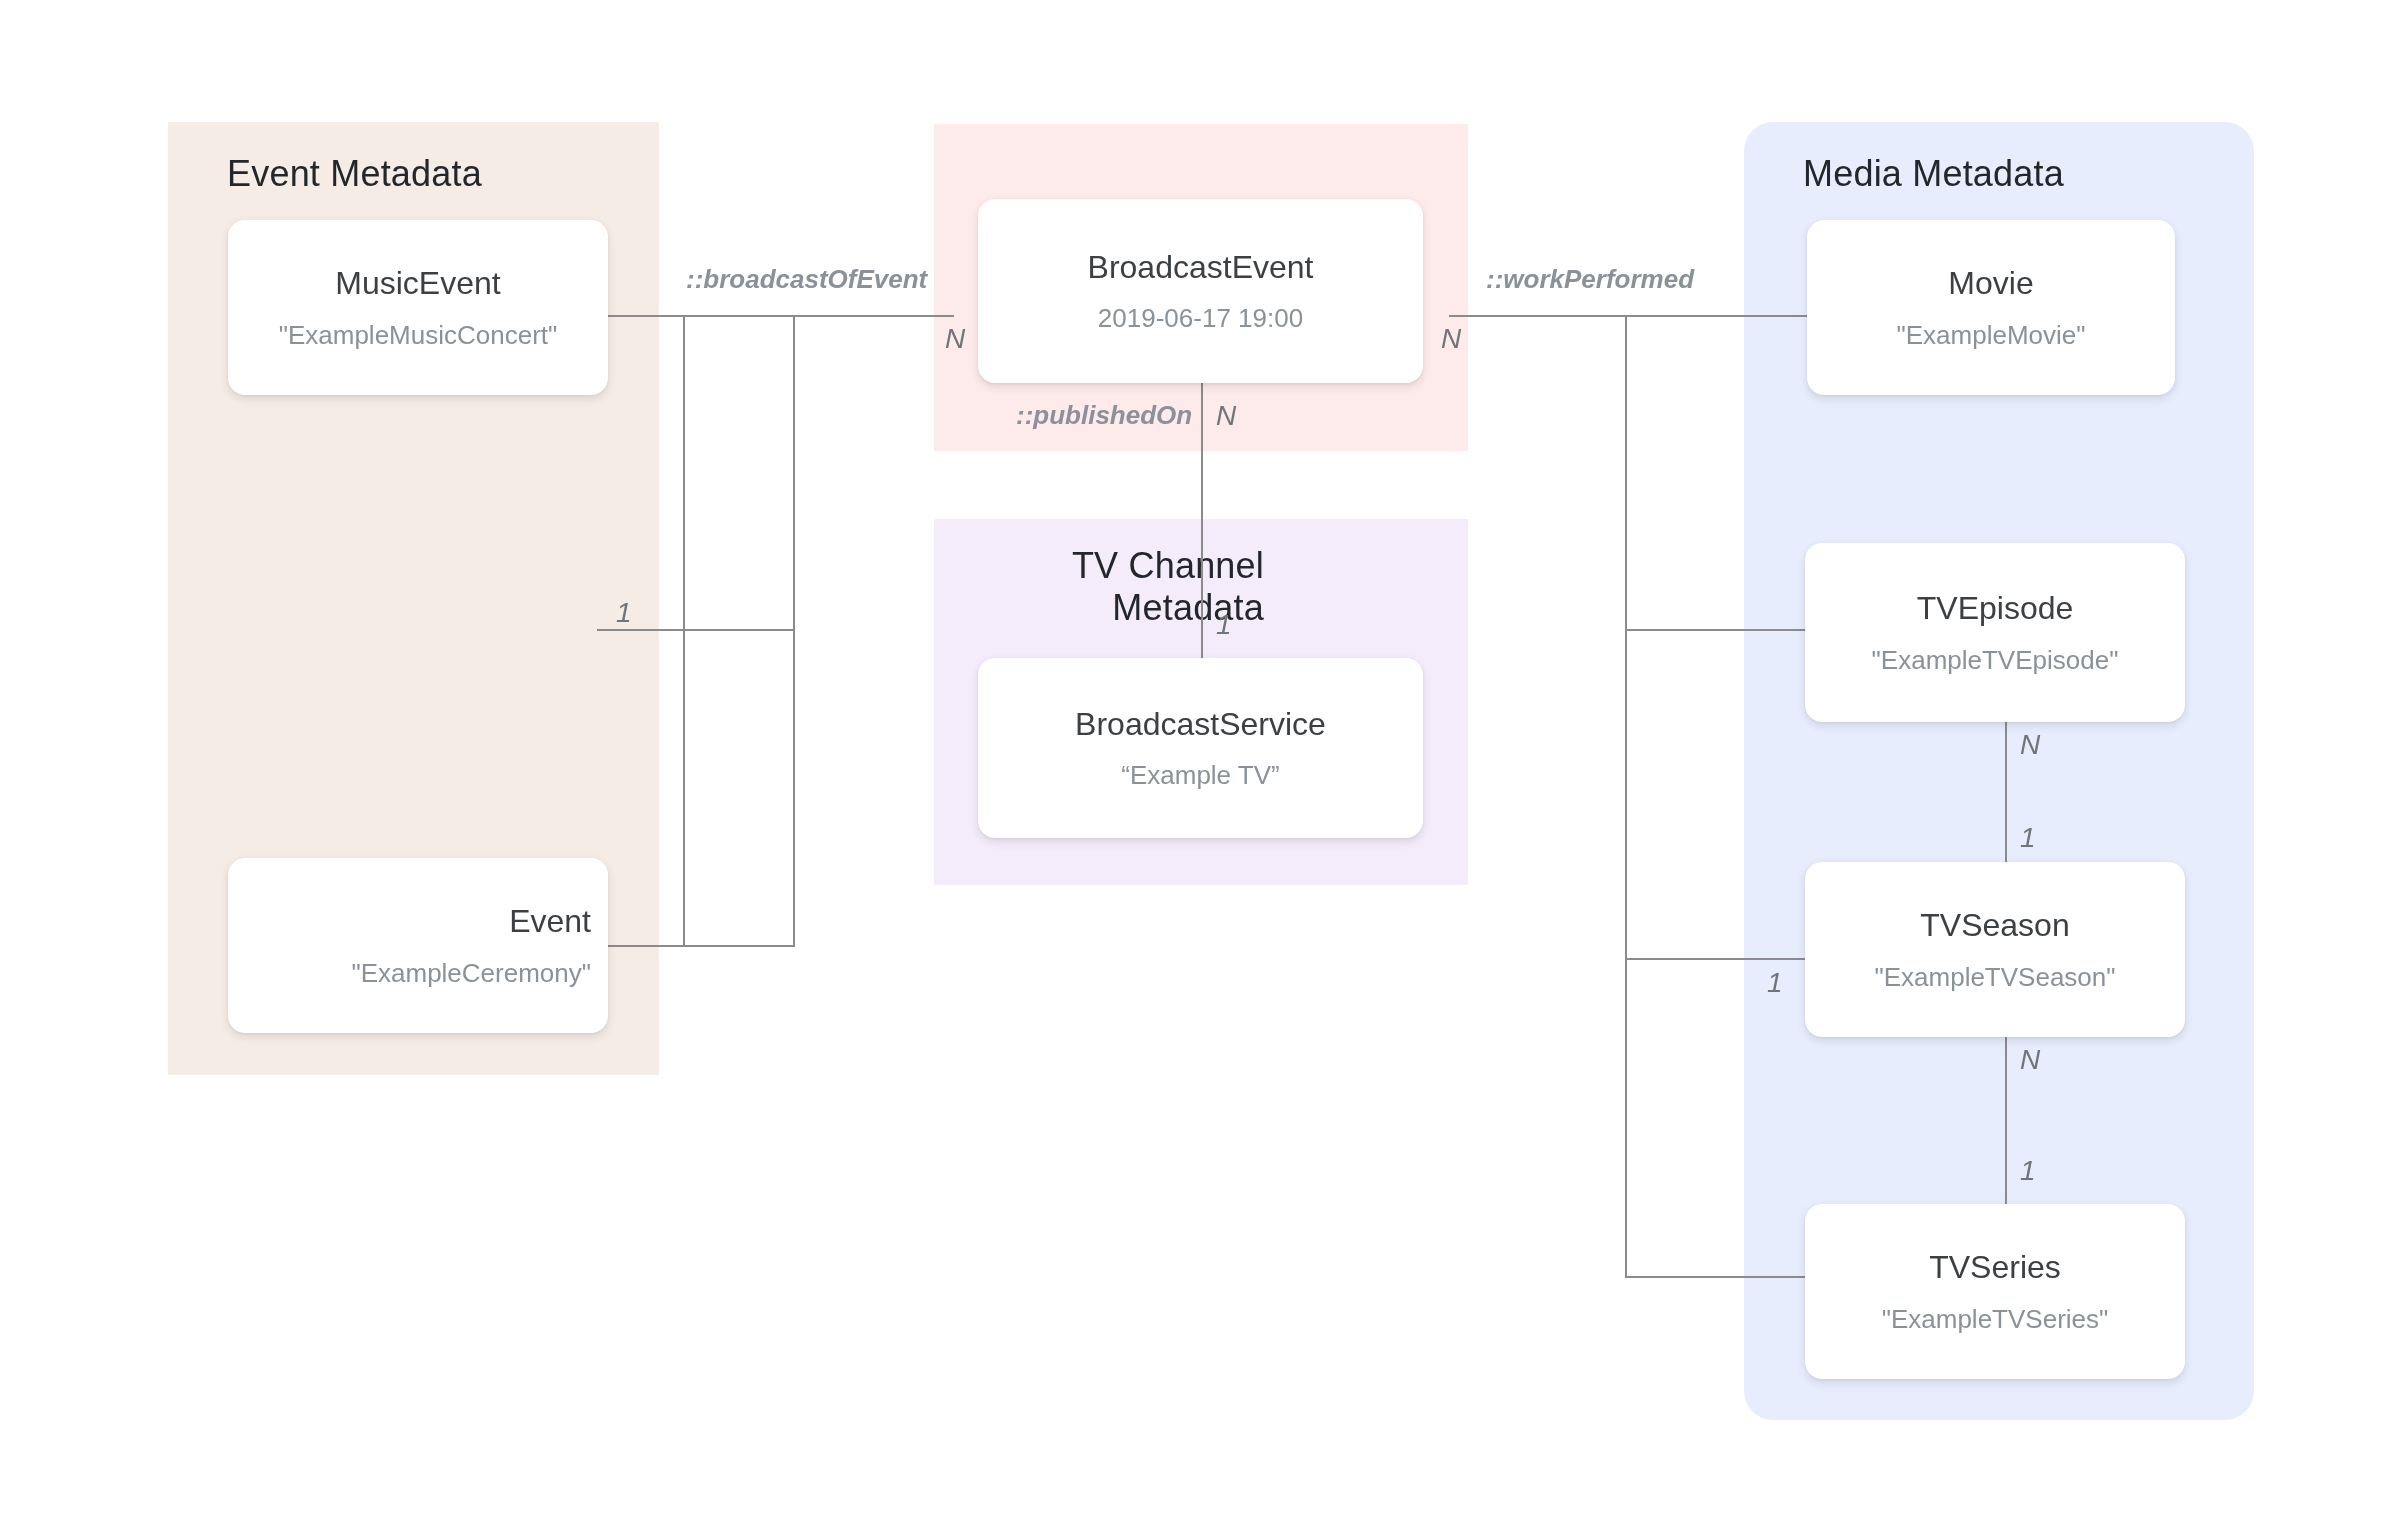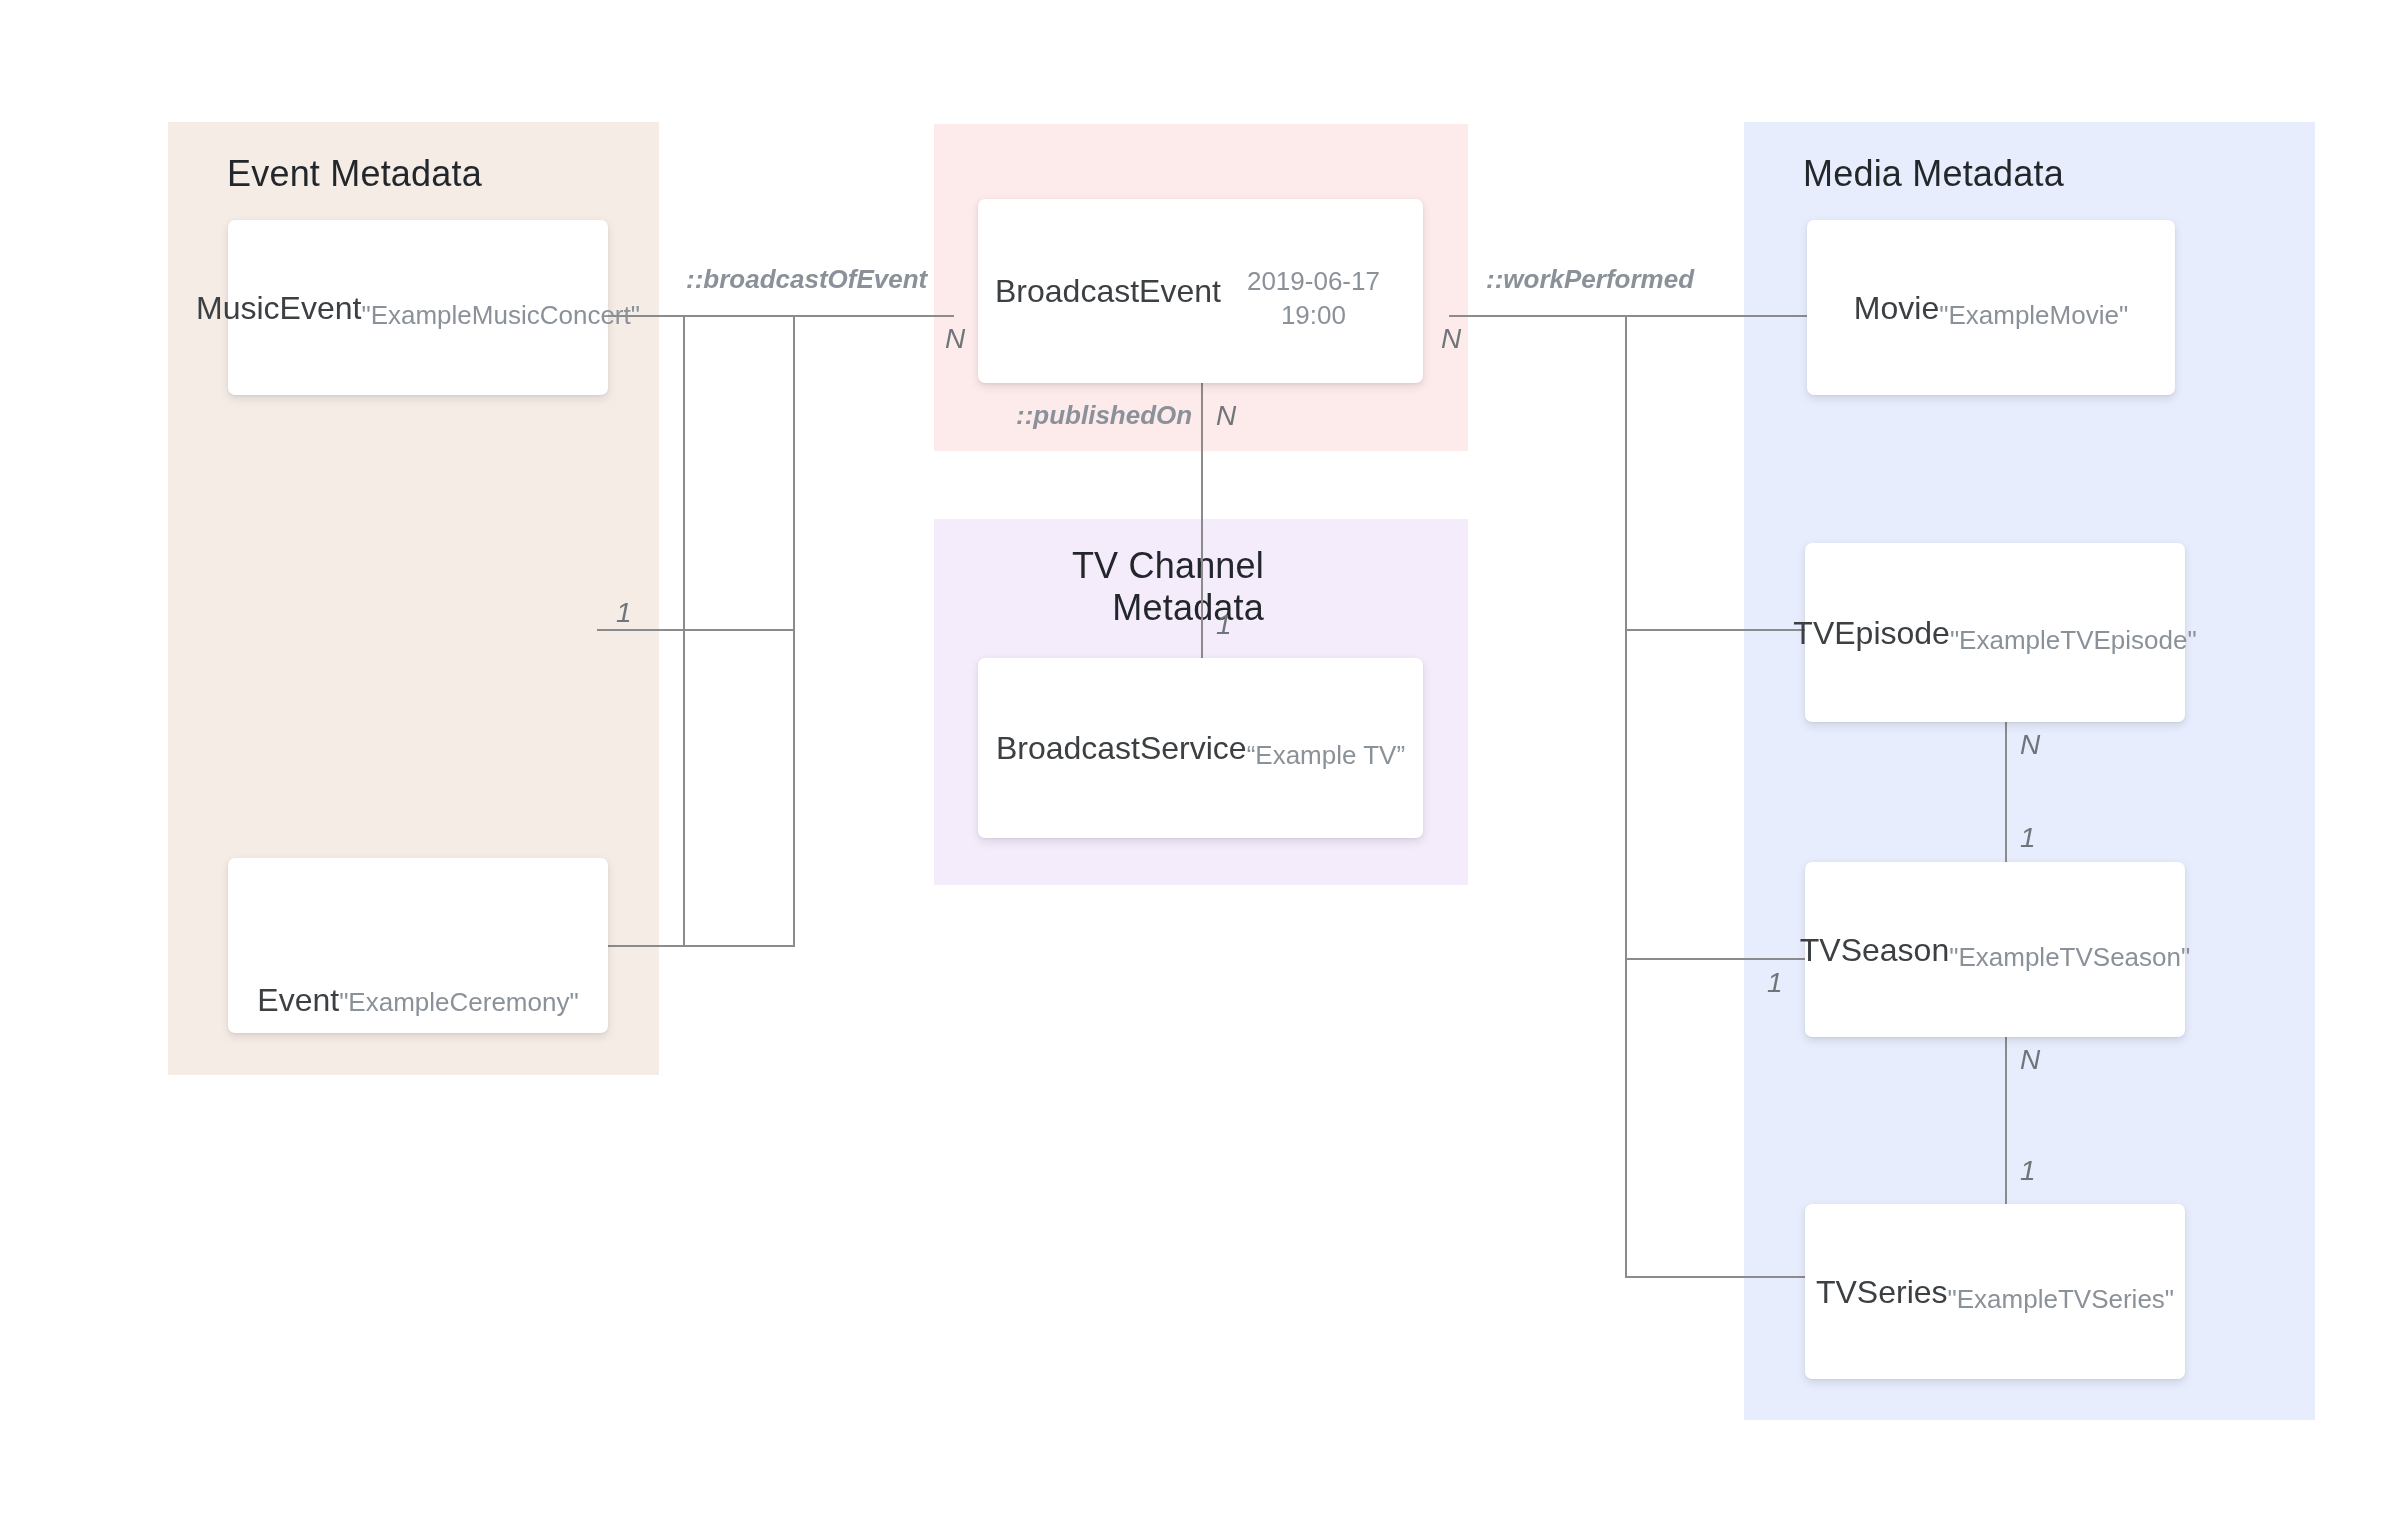--- a/index.html
+++ b/index.html
@@ -32,30 +32,31 @@
   }
 
   #grp-event   { left:168px;  top:122px;  width:491px;  height:953px;  background:#f5ece6; }
   #grp-event .group-title{ left:59px; top:31px; }
 
   #grp-broadcast{ left:934px; top:124px; width:534px; height:327px; background:#fdeaea; }
 
   #grp-tv      { left:934px;  top:519px;  width:534px;  height:366px;  background:#f5ecfb; }
   #grp-tv .group-title{ left:43px; top:26px; width:287px;text-align:right; }
 
-  #grp-media   { left:1744px; top:122px;  width:571px;  height:1298px; background:#e7edfd; }
+  #grp-media   { left:1744px; top:122px;  width:510px;  height:1298px; background:#e7edfd;border-radius:29px; }
   #grp-media .group-title{ left:59px; top:31px; }
 
   
   .card{
     position:absolute;
     background:#ffffff;
-    border-radius:7px;
+    border-radius:17px;
     box-shadow:0 3.8px 9.6px rgba(0,0,0,0.10), 0 1px 2.9px rgba(0,0,0,0.06);
     display:flex;
+    flex-direction:column;
     align-items:center;
     justify-content:center;
     box-sizing:border-box;
     padding:13.4px 17px;
   }
   .card .ctitle{
     font-size:32px;
     color:#3c4043;
     line-height:1.25;
     text-align:center;

